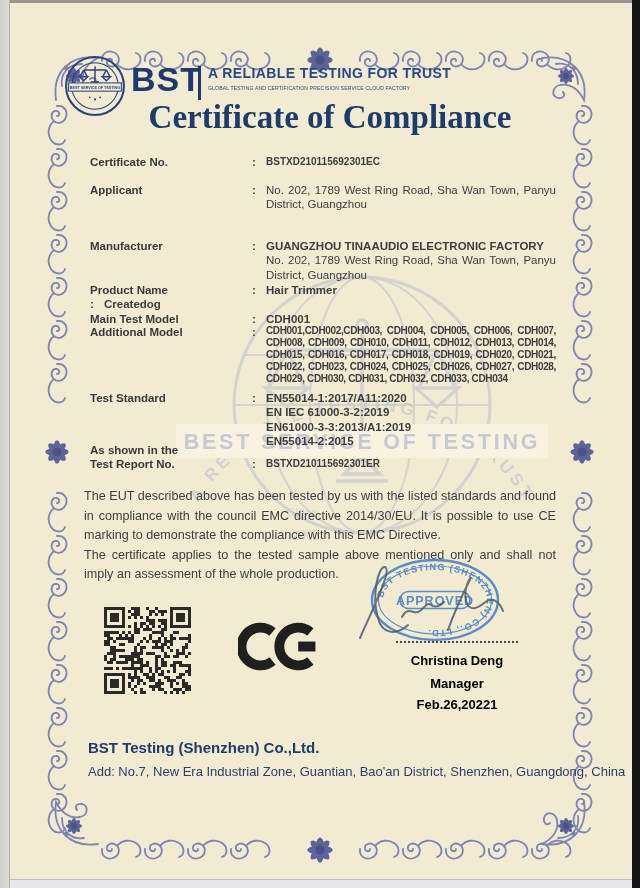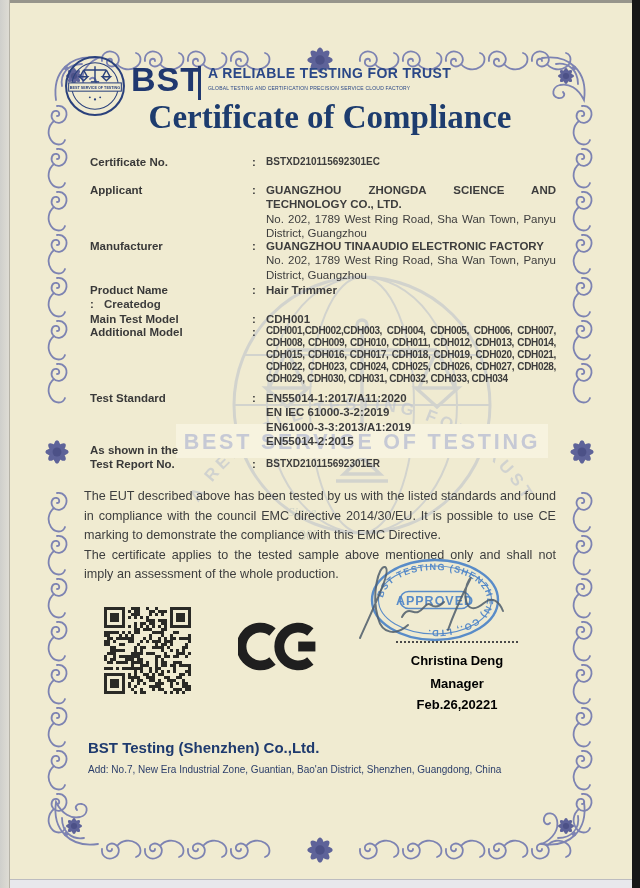--- a/index.html
+++ b/index.html
@@ -33,21 +33,21 @@
   
   .para{position:absolute;left:84px;top:487px;width:472px;font-size:12.6px;line-height:19.6px;color:#3d3e3e;text-align:justify}
   
   #qr-svg{position:absolute;left:104px;top:607px}
   #ce-svg{position:absolute;left:238px;top:618px}
   #stamp-svg{position:absolute;left:350px;top:546px}
   .sigline{position:absolute;left:396px;top:641px;width:122px;border-top:2px dotted #4a4a4a}
   .signer{position:absolute;left:388px;width:138px;text-align:center;font-weight:700;color:#000000;font-size:13px}
   
   .f-company{position:absolute;left:88px;top:739px;font-size:15px;font-weight:700;color:#1e3a6e}
-  .f-addr{position:absolute;left:88px;top:764px;font-size:10px;color:#2b3e6a}
+  .f-addr{position:absolute;left:88px;top:764px;font-size:13px;color:#2b3e6a}
   .f-search{position:absolute;left:88px;top:779px;font-size:12.5px;color:#2b3e6a}
   .f-search .rest{font-size:11px}
 </style>
 </head>
 <body>
 
 <div id="stage">
 
   <svg id="border-svg" width="640" height="888">
     <defs>
@@ -186,21 +186,20 @@
   <div class="row" style="top:155px">
     <div class="lbl">Certificate No.</div>
     <div class="cln">:</div>
     <div class="val big">BSTXD210115692301EC</div>
   </div>
 
   <div class="row" style="top:183px">
     <div class="lbl">Applicant</div>
     <div class="cln">:</div>
     <div class="val">
-      <span class="b">GUANGZHOU ZHONGDA SCIENCE AND TECHNOLOGY CO., LTD.</span>
       <span>No. 202, 1789 West Ring Road, Sha Wan Town, Panyu District, Guangzhou</span>
     </div>
   </div>
 
   <div class="row" style="top:239px">
     <div class="lbl">Manufacturer</div>
     <div class="cln">:</div>
     <div class="val">
       <span class="b">GUANGZHOU TINAAUDIO ELECTRONIC FACTORY</span>
       <span>No. 202, 1789 West Ring Road, Sha Wan Town, Panyu District, Guangzhou</span>

